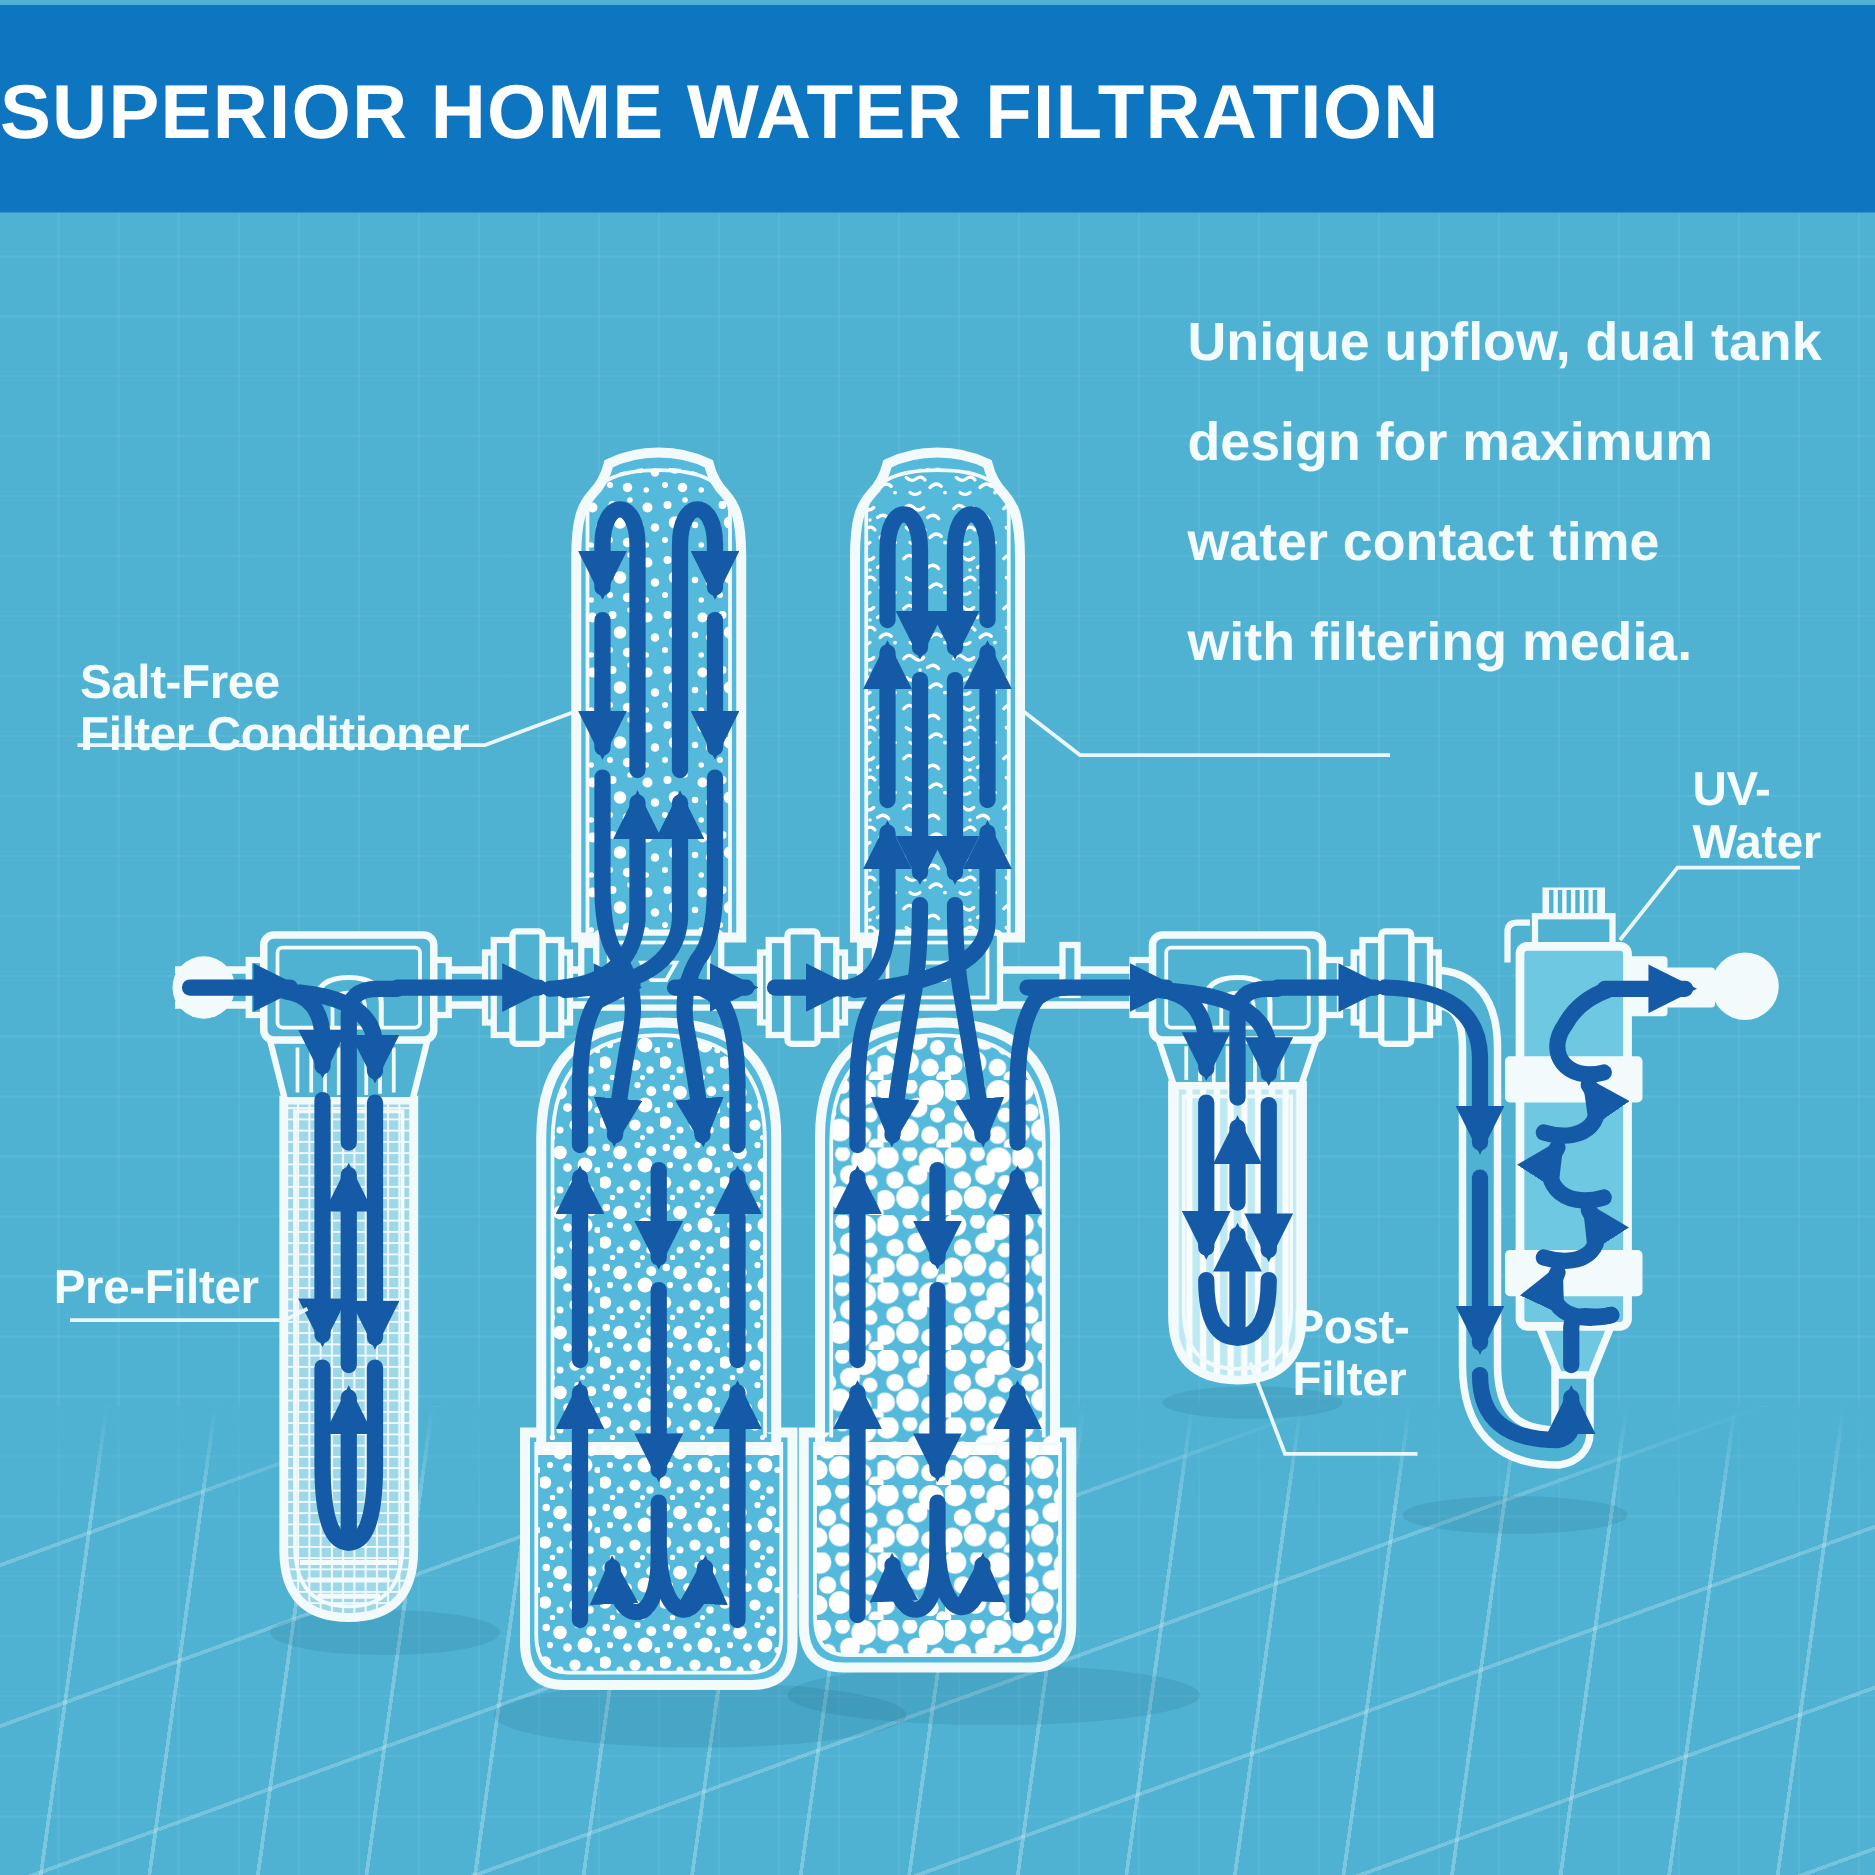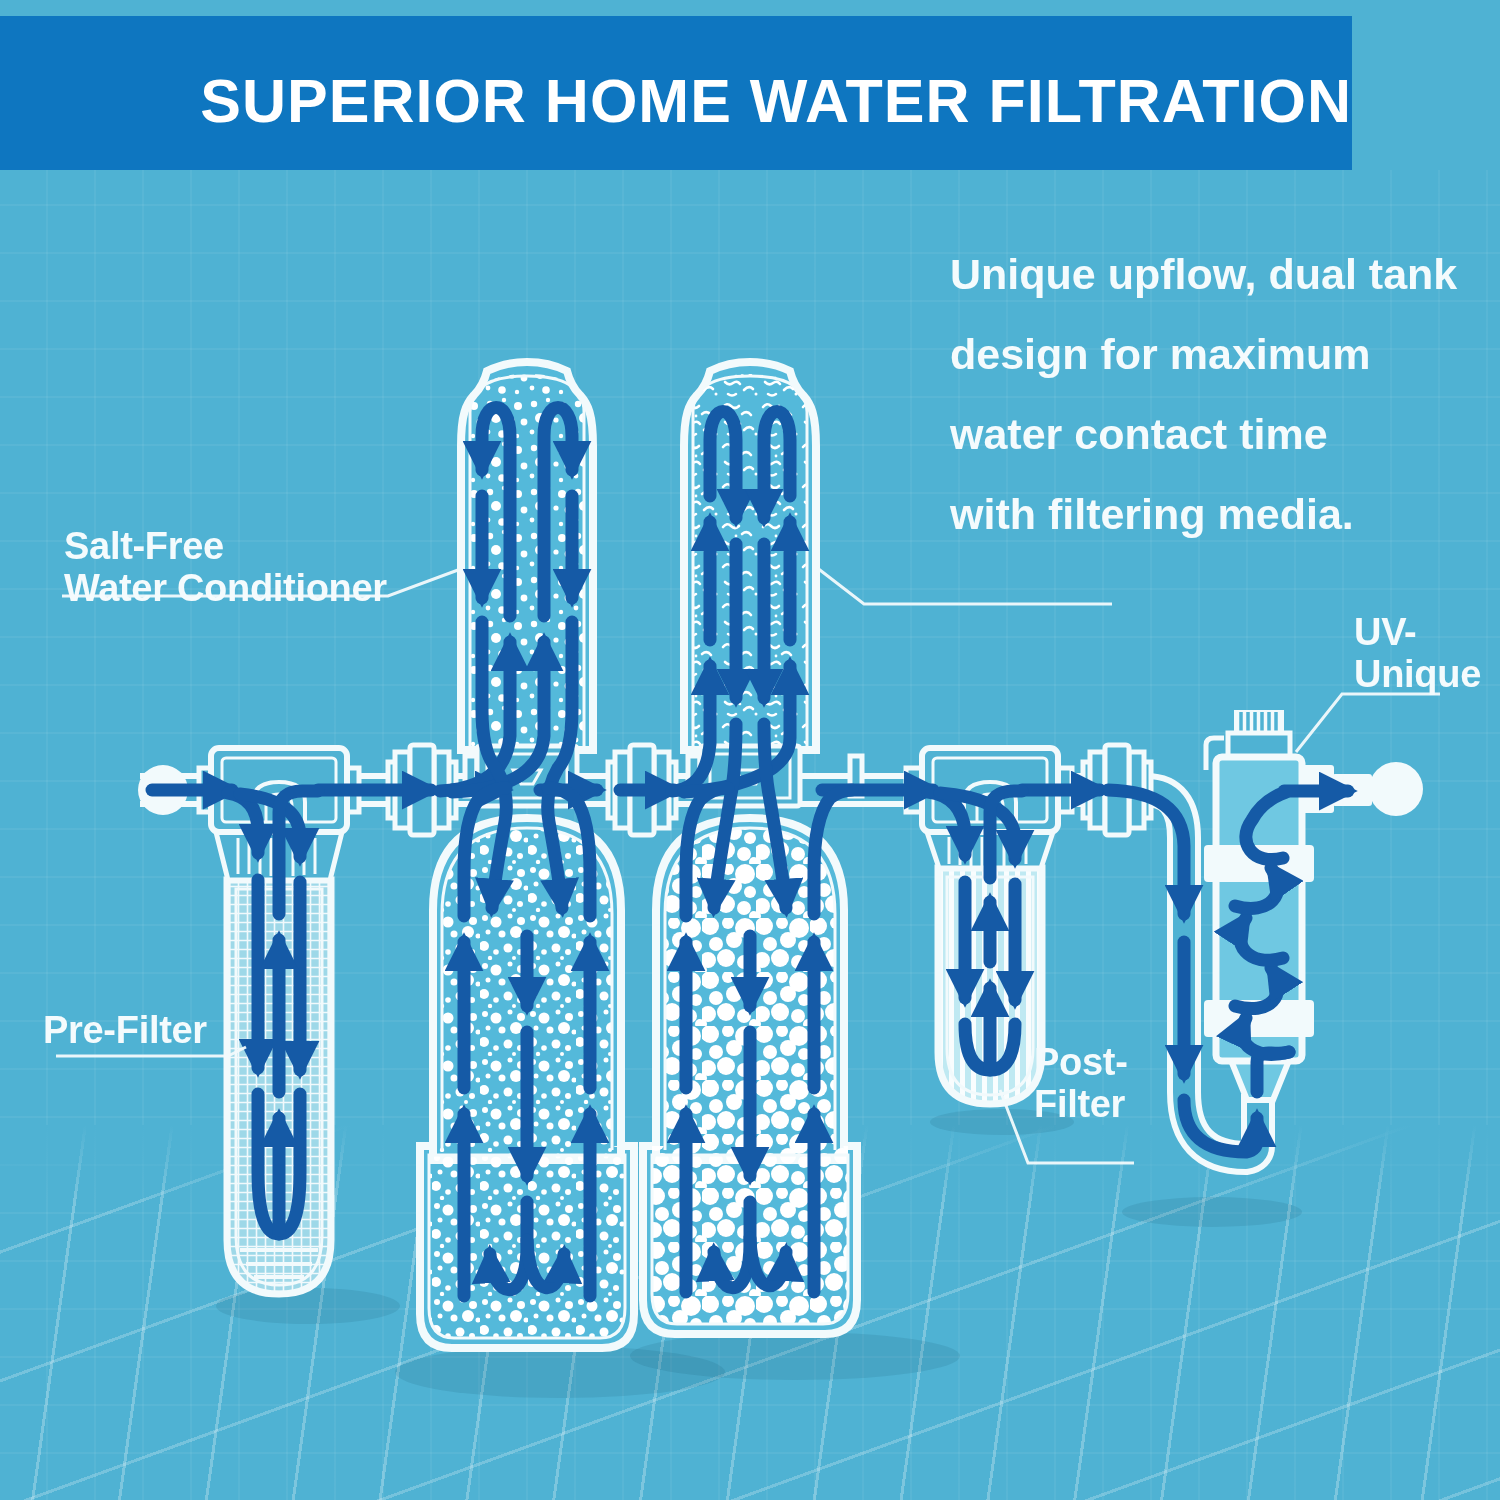--- a/index.html
+++ b/index.html
@@ -9,21 +9,21 @@
     --c-tank-fill:#54B9DA;
     --c-uv-fill:#6FC8E2;
     --c-housing-fill:#9ED8E8;
     --c-arrow:#155AA6;
     --c-text:#F4FBFD;
     --c-shadow:#0D4666;
   }
   html,body{margin:0;padding:0}
   body{width:1500px;height:1500px;overflow:hidden;background:var(--c-background);font-family:"Liberation Sans",sans-serif}
   .canvas{position:relative;width:1500px;height:1500px}
-  .header{position:absolute;top:16px;left:0;width:1352px;height:170px;background:var(--c-header-bg);display:flex;align-items:center;justify-content:flex-end}
+  .header{position:absolute;top:4px;left:0;width:1500px;height:170px;background:var(--c-header-bg);display:flex;align-items:center;justify-content:flex-start}
   .header h1{margin:0;color:#fff;font-size:61px;font-weight:800;letter-spacing:1px;white-space:nowrap}
   .scene{position:absolute;top:170px;left:0;width:1500px;height:1330px;background:var(--c-background);overflow:hidden}
   .wallgrid{position:absolute;inset:0;background-image:
       repeating-linear-gradient(0deg,transparent 0 46px,rgba(255,255,255,.055) 46px 48px),
       repeating-linear-gradient(90deg,transparent 0 46px,rgba(255,255,255,.05) 46px 48px)}
   .floor{position:absolute;left:0;right:0;top:955px;height:375px;background:
       linear-gradient(180deg,var(--c-background) 0,rgba(79,178,211,0) 80px),
       repeating-linear-gradient(98deg,transparent 0 83px,rgba(255,255,255,.26) 83px 86px),
       repeating-linear-gradient(160deg,transparent 0 118px,rgba(255,255,255,.22) 118px 121px)}
   svg.diagram{position:absolute;top:0;left:0;display:block}
@@ -372,20 +372,20 @@
         <path class="leader" d="M1000,1090 L1028,1163 H1134"></path>
       </g>
     </svg>
 
     <div class="desc">Unique upflow, dual tank
 design for maximum
 water contact time
 with filtering media.</div>
 
     <div class="lbl" style="left:64px;top:356px">Salt-Free
-Water Conditioner</div>
+Filter Conditioner</div>
     <div class="lbl" style="left:1354px;top:442px">UV-
-Unique</div>
+Water</div>
     <div class="lbl" style="left:43px;top:840px">Pre-Filter</div>
     <div class="lbl" style="left:1034px;top:872px">Post-
 Filter</div>
   </div>
 </div>
 
 </body></html>

